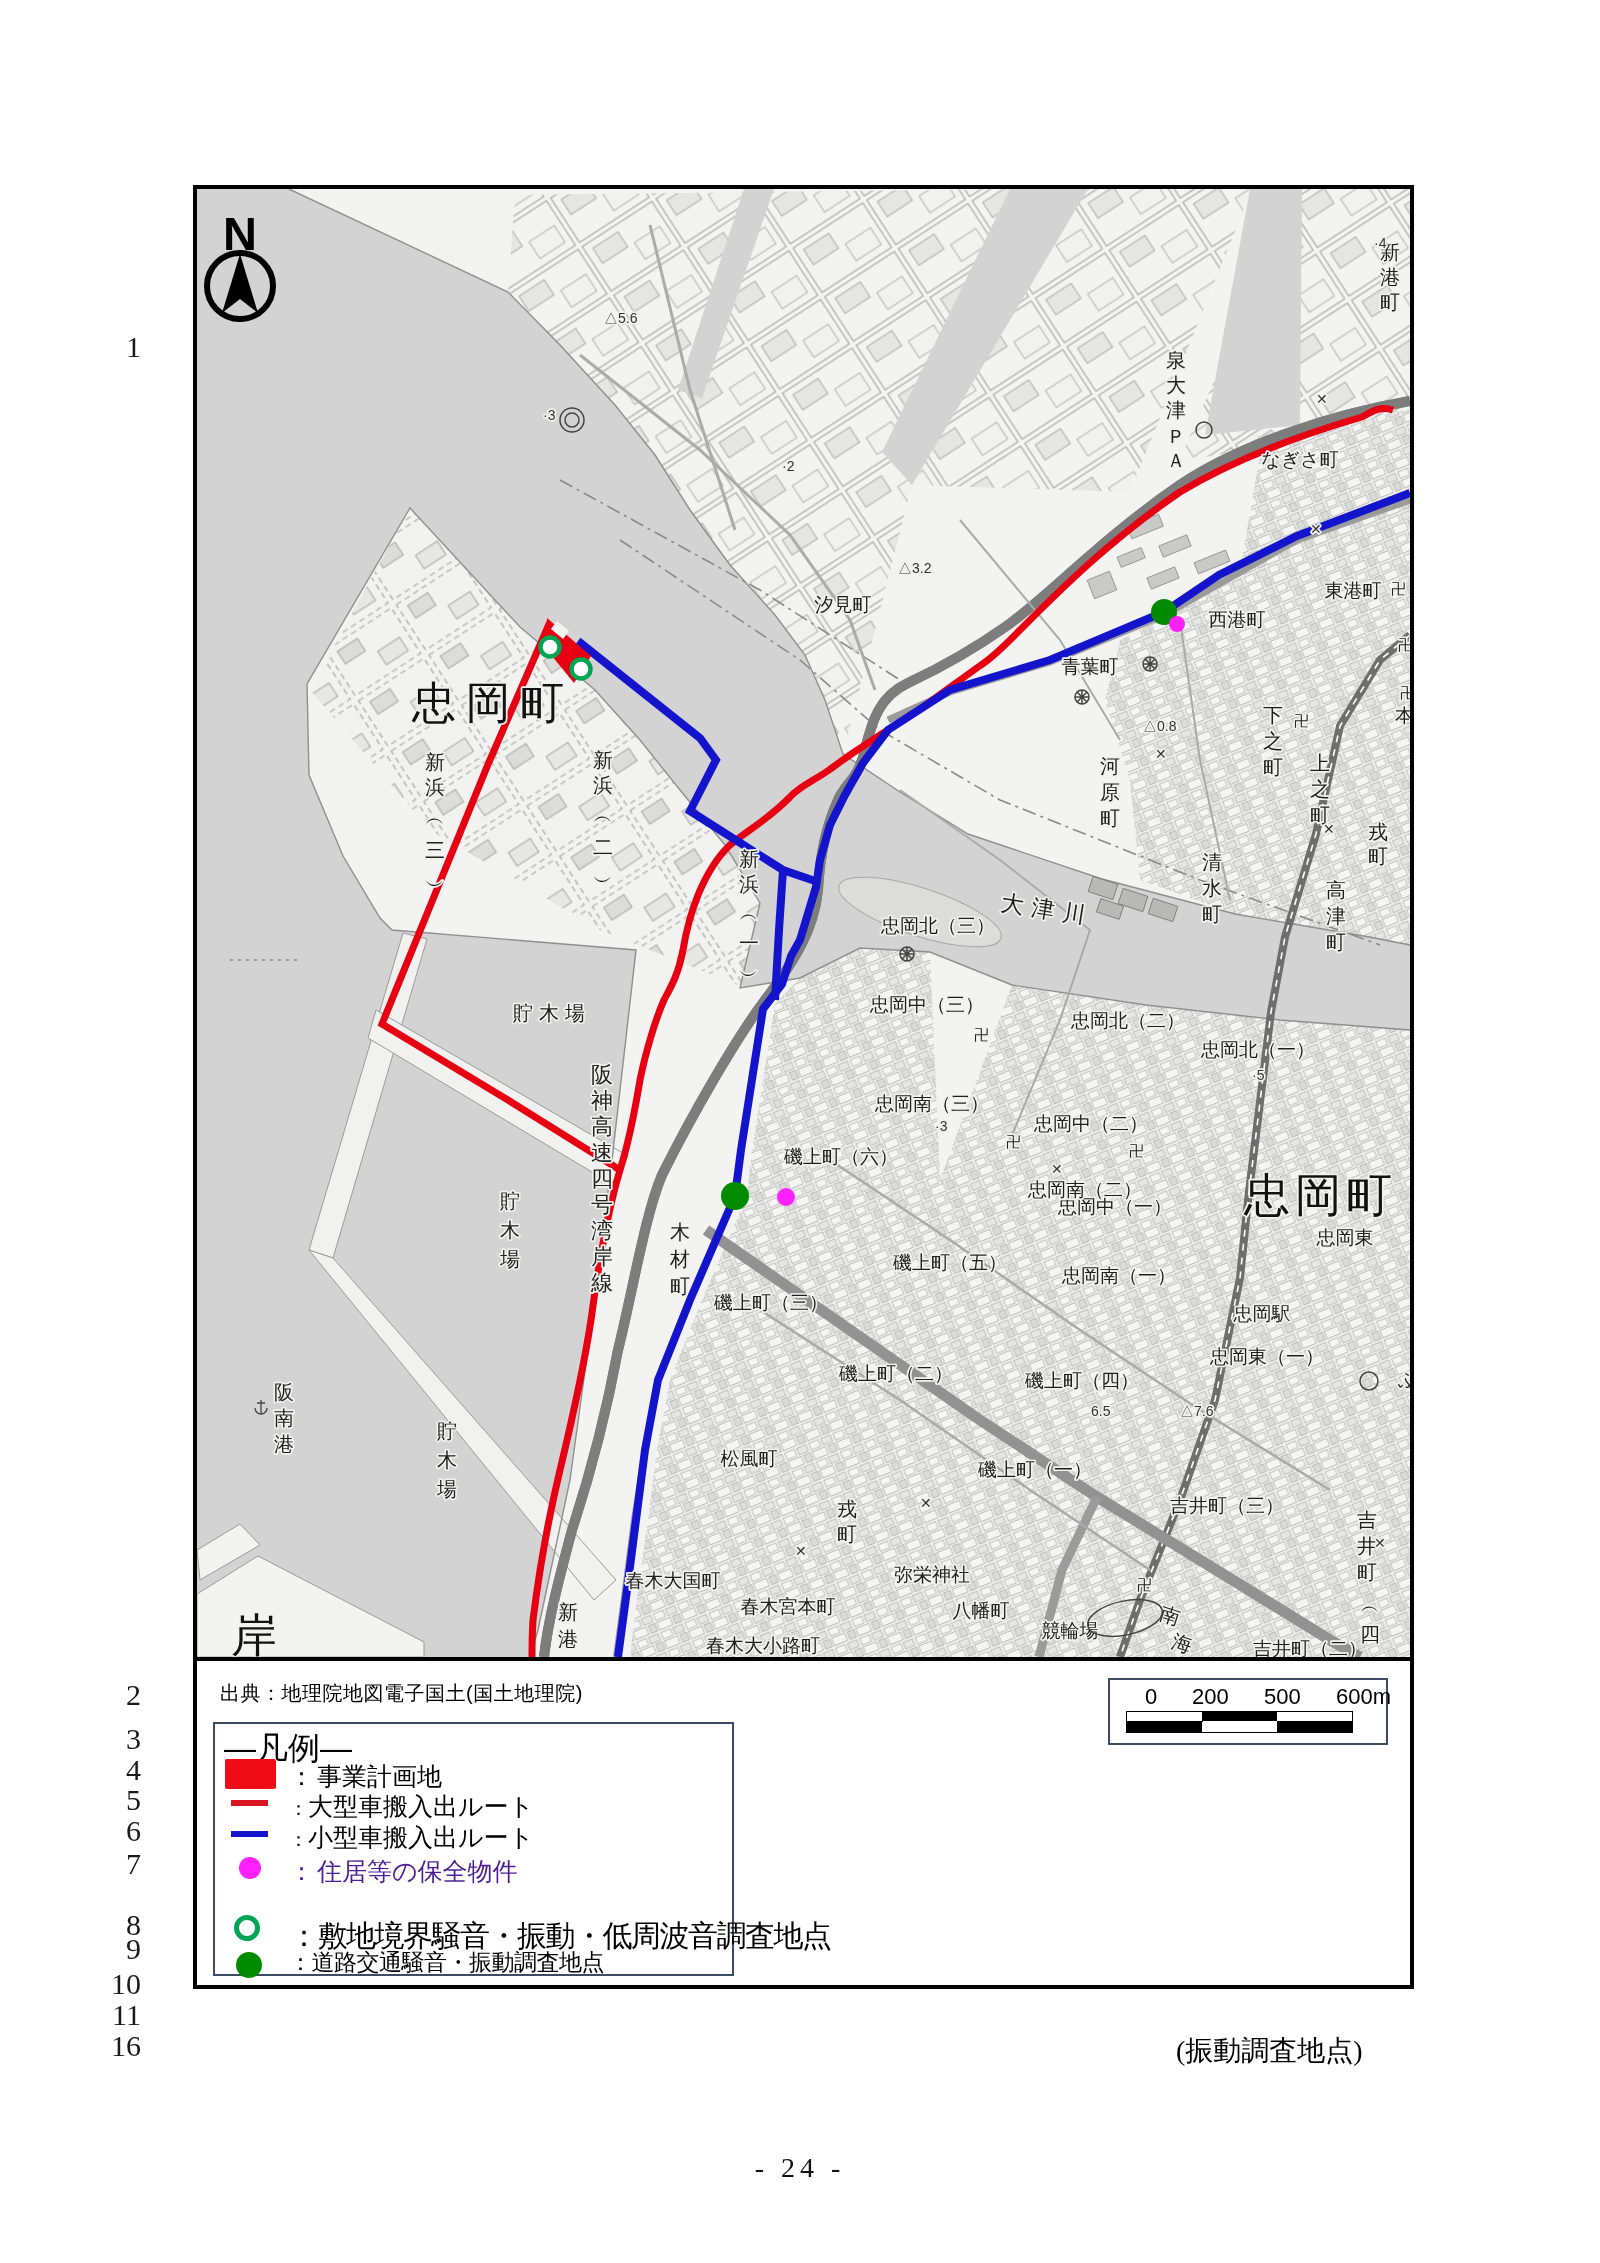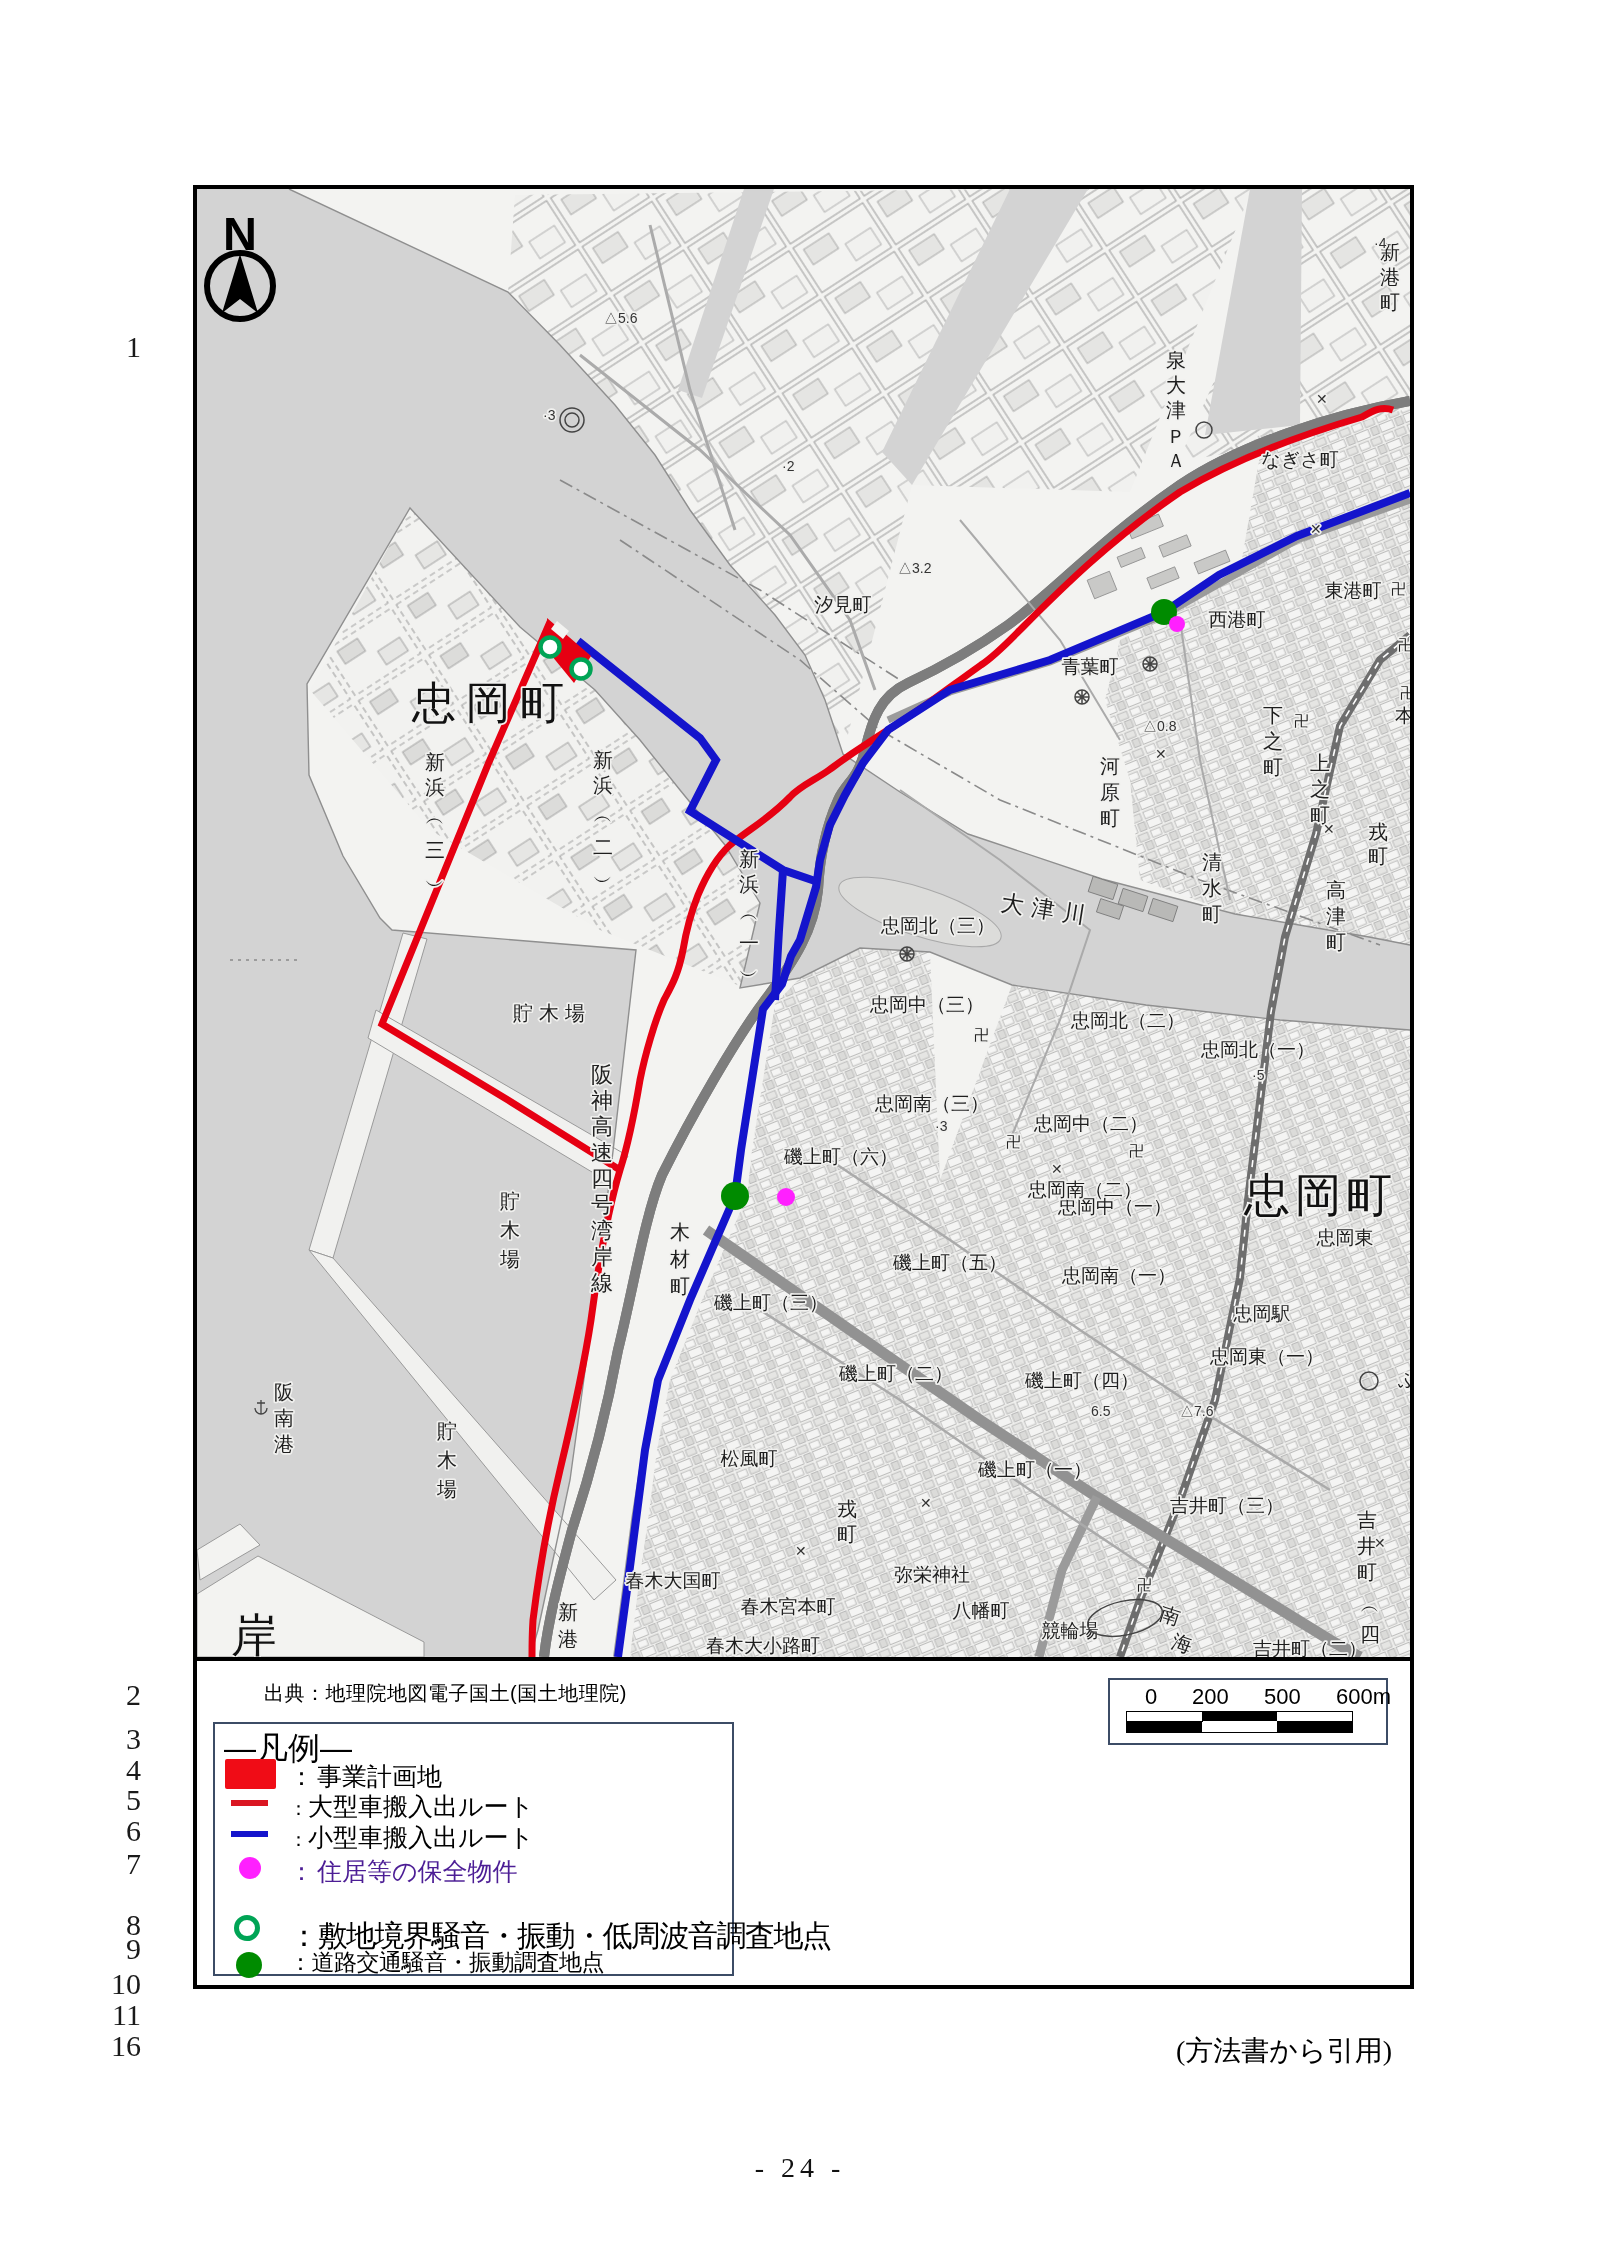--- a/index.html
+++ b/index.html
@@ -2,21 +2,21 @@
 <html lang="ja"><head>
 <meta charset="utf-8">
 <style>
   html,body{margin:0;padding:0;}
   #page{position:relative;width:1600px;height:2263px;background:#ffffff;overflow:hidden;
         font-family:"Liberation Sans",sans-serif;}
   #frame{position:absolute;left:193px;top:185px;width:1213px;height:1796px;border:4px solid #000;background:#fff;}
   #divider{position:absolute;left:0;top:1468px;width:1213px;height:4px;background:#000;}
   .lnum{position:absolute;width:40px;text-align:right;font-family:"Liberation Serif",serif;
         font-size:30px;color:#1a1a1a;}
-  #shutten{position:absolute;left:23px;top:1491px;font-size:20px;color:#000;letter-spacing:0.5px;margin-left:44px;}
+  #shutten{position:absolute;left:23px;top:1491px;font-size:20px;color:#000;letter-spacing:0.5px;}
   #legend{position:absolute;left:16px;top:1533px;width:517px;height:250px;border:2px solid #3c4c66;}
   #scalebox{position:absolute;left:911px;top:1489px;width:276px;height:63px;border:2px solid #3c4c66;}
   #caption{position:absolute;left:465px;top:2004px;font-size:28px;font-weight:bold;color:#000;letter-spacing:1.4px;}
   #quote{position:absolute;left:1176px;top:2032px;font-size:28px;color:#000;font-family:"Liberation Serif",serif;}
   #pageno{position:absolute;left:700px;top:2152px;width:200px;text-align:center;font-size:28px;
           font-family:"Liberation Serif",serif;color:#111;letter-spacing:5px;}
 </style>
 </head>
 <body>
 <div id="page">
@@ -378,15 +378,15 @@
   <div class="lnum" style="left:101px;top:1722px;">3</div>
   <div class="lnum" style="left:101px;top:1753px;">4</div>
   <div class="lnum" style="left:101px;top:1783px;">5</div>
   <div class="lnum" style="left:101px;top:1814px;">6</div>
   <div class="lnum" style="left:101px;top:1847px;">7</div>
   <div class="lnum" style="left:101px;top:1908px;">8</div>
   <div class="lnum" style="left:101px;top:1932px;">9</div>
   <div class="lnum" style="left:101px;top:1967px;">10</div>
   <div class="lnum" style="left:101px;top:1998px;">11</div>
   <div class="lnum" style="left:101px;top:2029px;">16</div>
-  <div id="quote">(方法書から引用)</div>
+  <div id="quote">(振動調査地点)</div>
   <div id="pageno">- 24 -</div>
 </div>
 
 </body></html>

